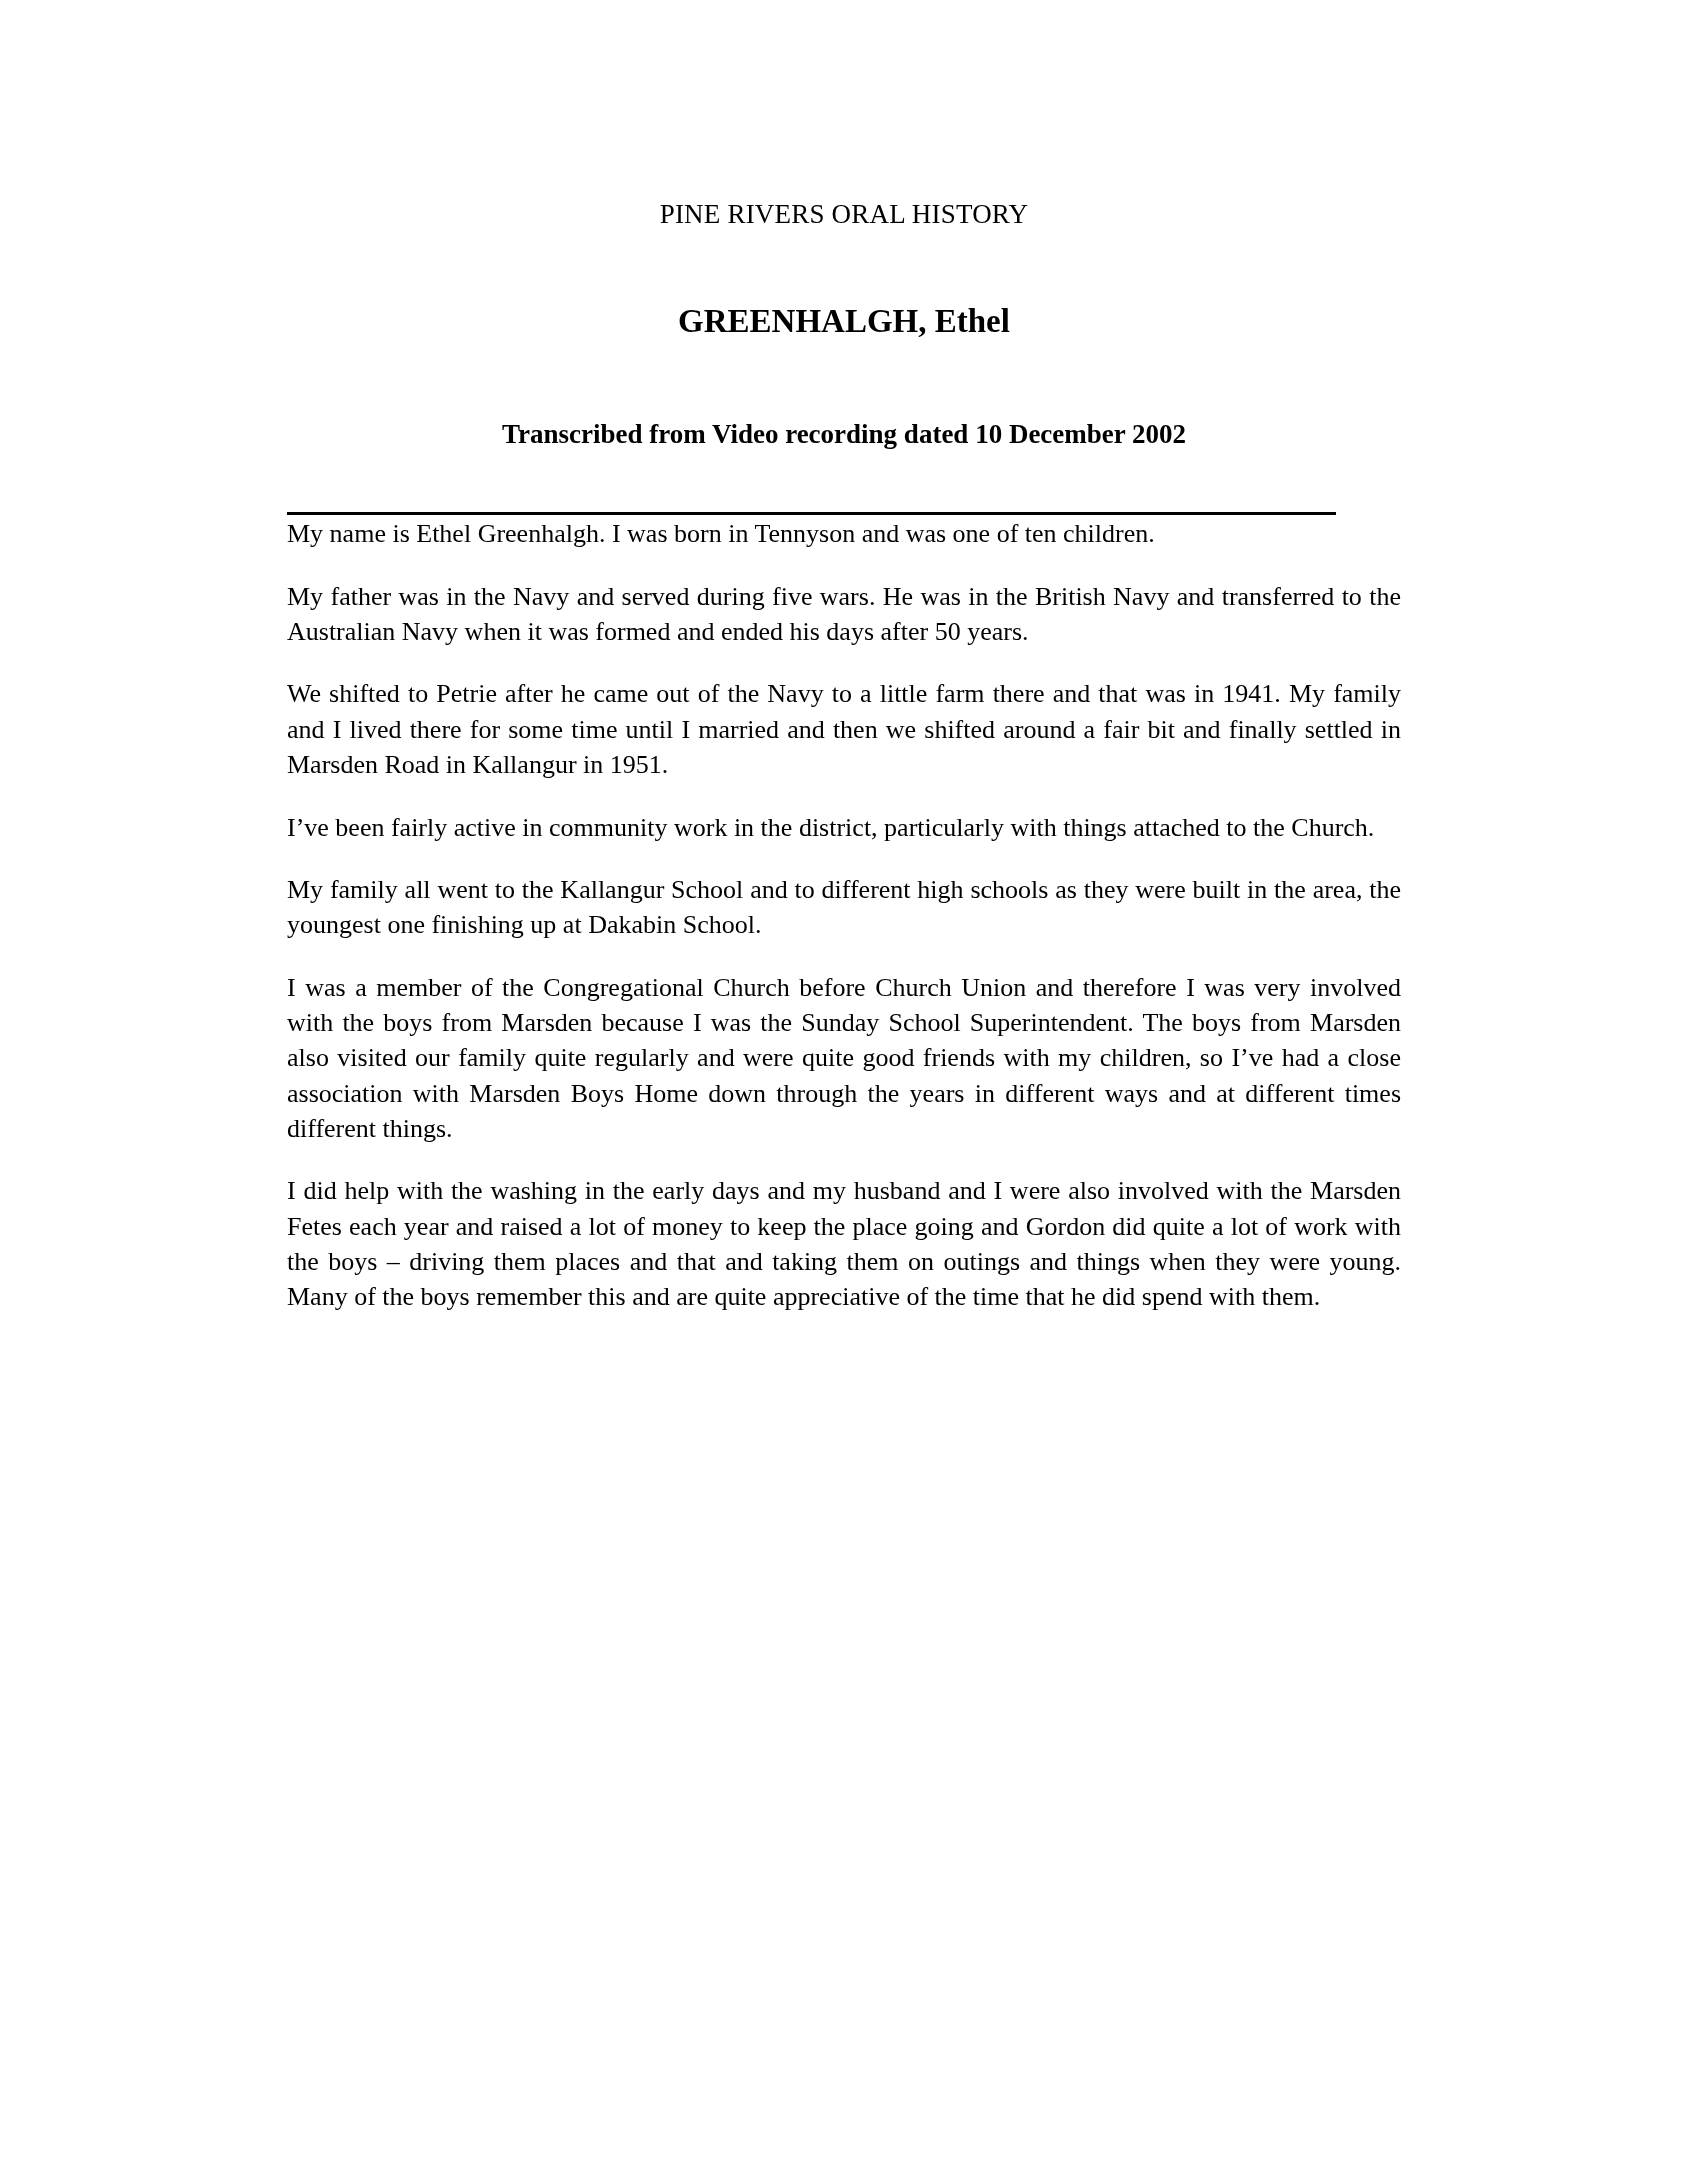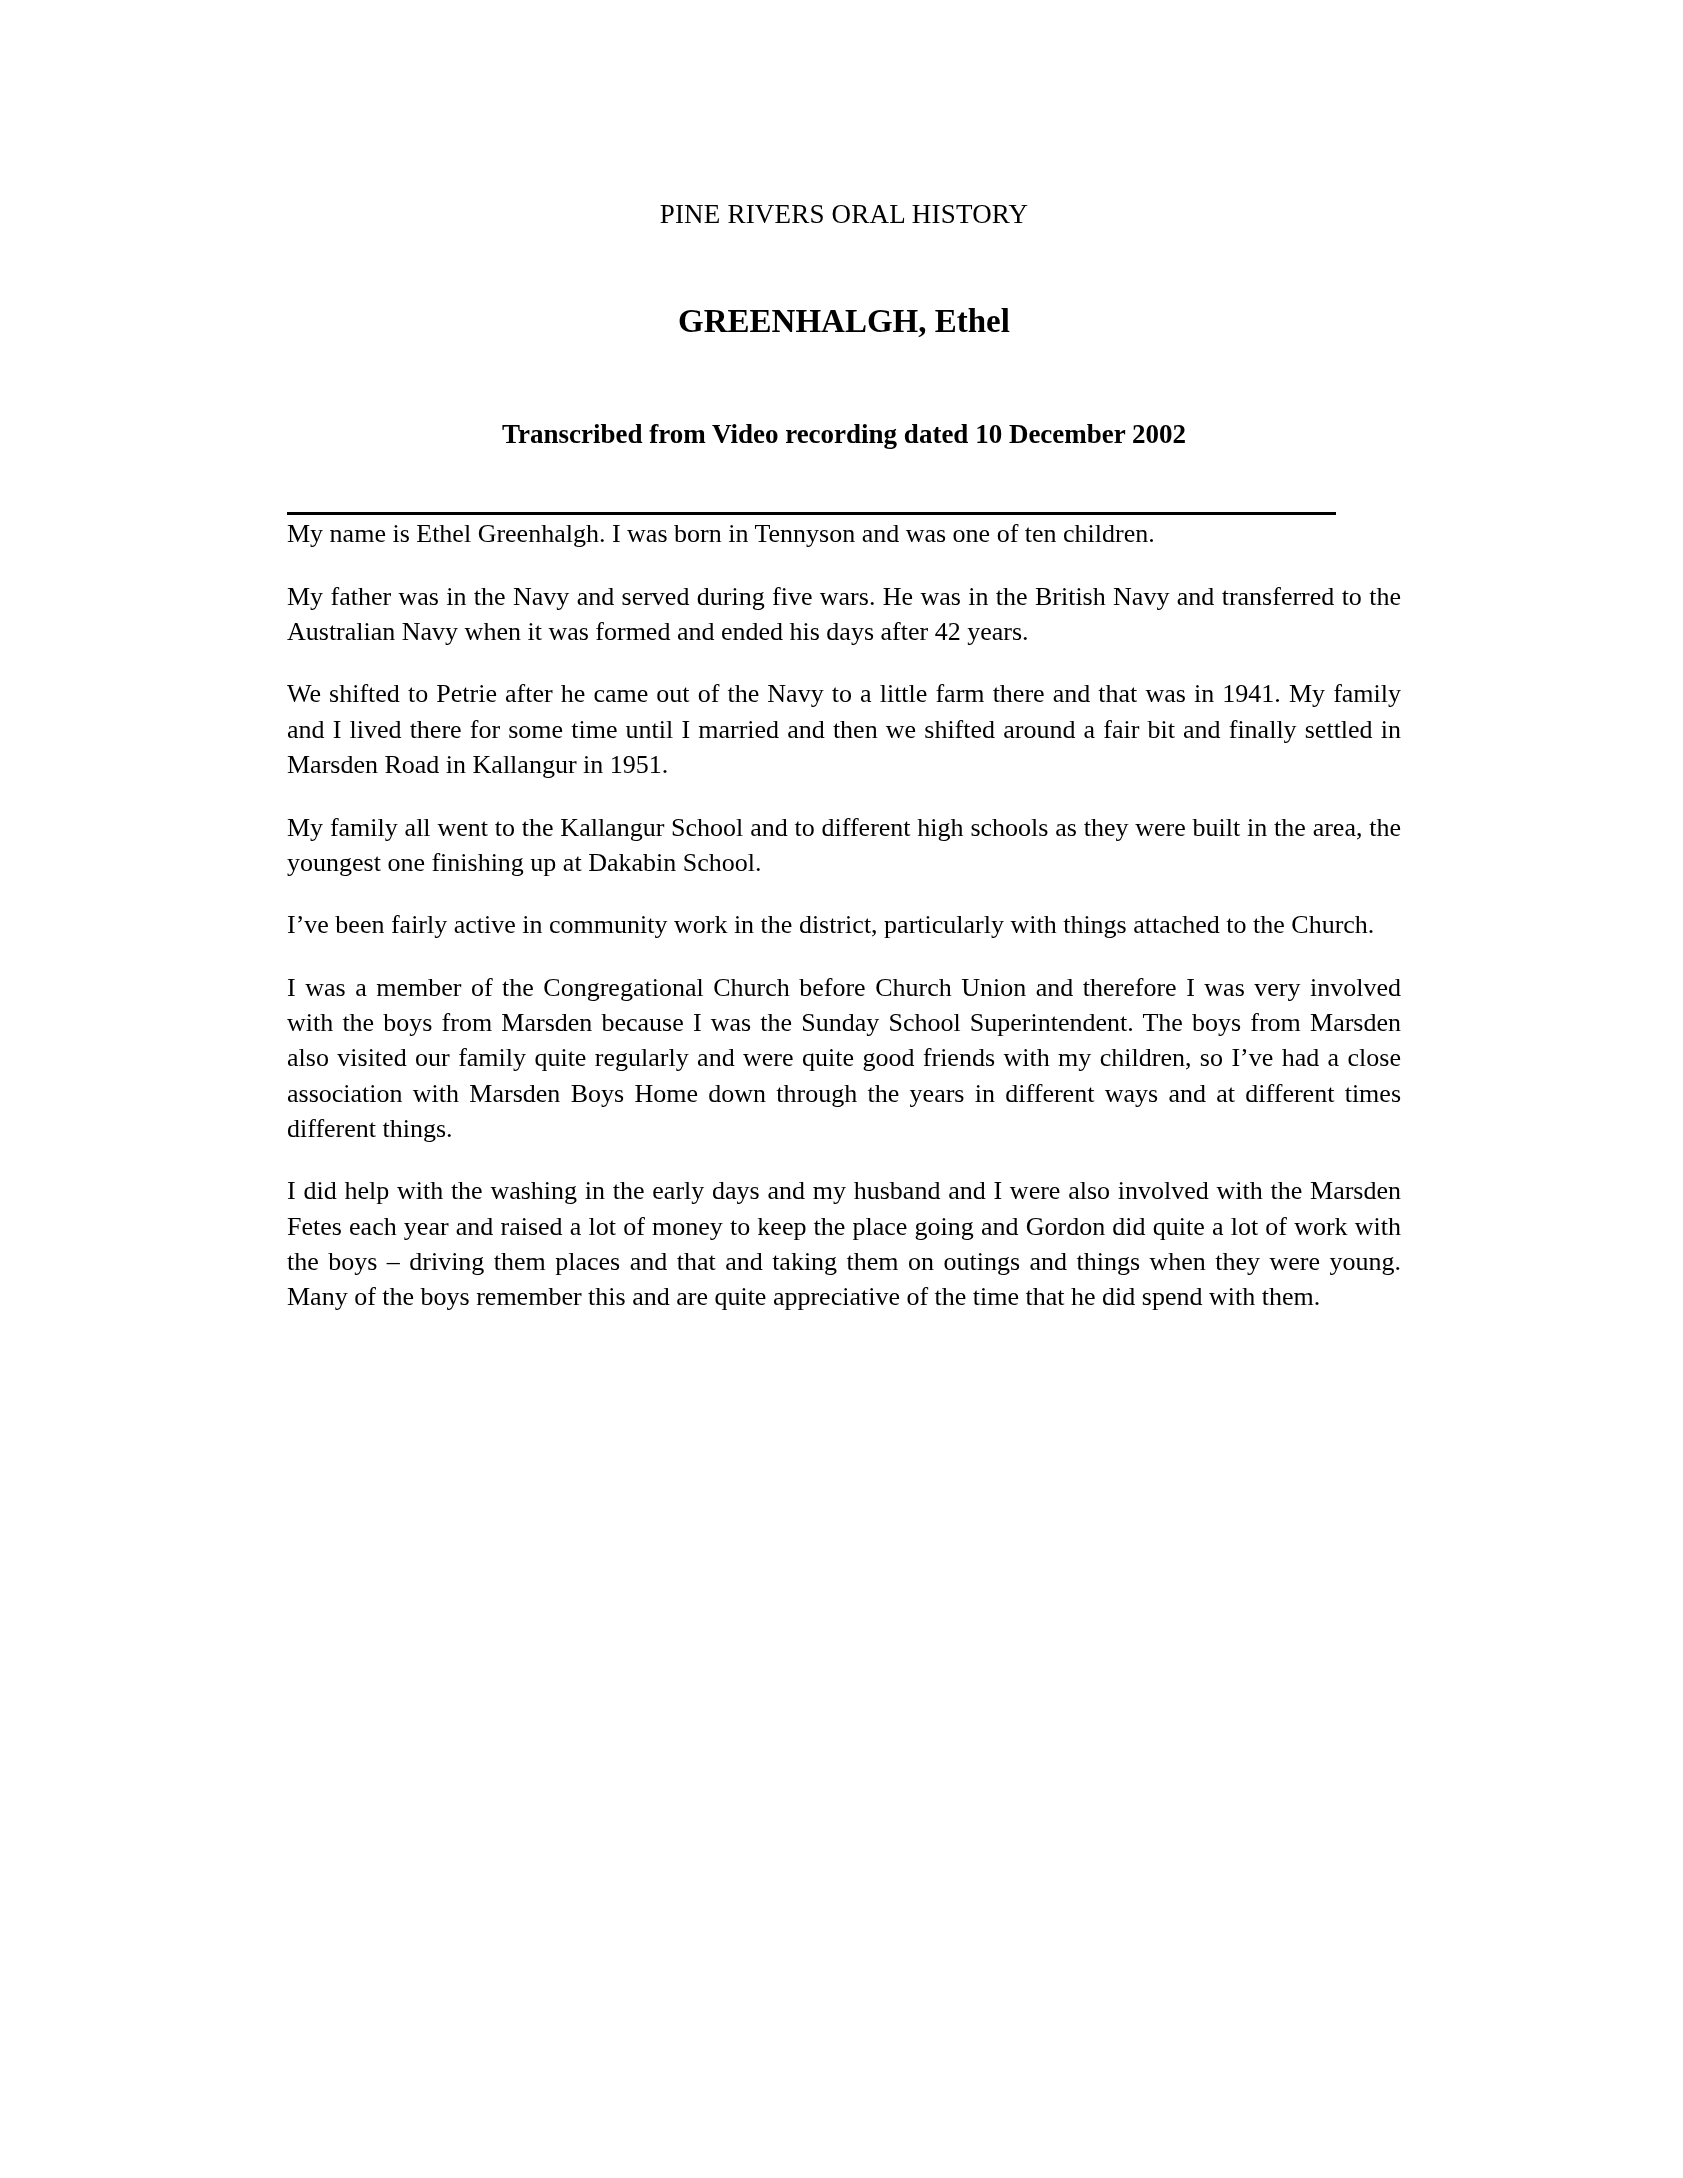--- a/index.html
+++ b/index.html
@@ -91,23 +91,23 @@
     <div class="doc-title">GREENHALGH, Ethel</div>
 
     <div class="doc-subtitle">Transcribed from Video recording dated 10 December 2002</div>
 
     <div class="rule-wrap">
       <div class="rule"></div>
     </div>
 
     <div class="body-block">
       <p class="para">My name is Ethel Greenhalgh.  I was born in Tennyson and was one of ten children.</p>
-      <p class="para">My father was in the Navy and served during five wars.  He was in the British Navy and transferred to the Australian Navy when it was formed and ended his days after 42 years.</p>
+      <p class="para">My father was in the Navy and served during five wars.  He was in the British Navy and transferred to the Australian Navy when it was formed and ended his days after 50 years.</p>
       <p class="para">We shifted to Petrie after he came out of the Navy to a little farm there and that was in 1941.  My family and I lived there for some time until I married and then we shifted around a fair bit and finally settled in Marsden Road in Kallangur in 1951.</p>
+      <p class="para">I’ve been fairly active in community work in the district, particularly with things attached to the Church.</p>
       <p class="para">My family all went to the Kallangur School and to different high schools as they were built in the area, the youngest one finishing up at Dakabin School.</p>
-      <p class="para">I’ve been fairly active in community work in the district, particularly with things attached to the Church.</p>
       <p class="para">I was a member of the Congregational Church before Church Union and therefore I was very involved with the boys from Marsden because I was the Sunday School Superintendent.  The boys from Marsden also visited our family quite regularly and were quite good friends with my children, so I’ve had a close association with Marsden Boys Home down through the years in different ways and at different times different things.</p>
       <p class="para">I did help with the washing in the early days and my husband and I were also involved with the Marsden Fetes each year and raised a lot of money to keep the place going and Gordon did quite a lot of work with the boys – driving them places and that and taking them on outings and things when they were young.  Many of the boys remember this and are quite appreciative of the time that he did spend with them.</p>
     </div>
 
   </div>
 </div>
 
 
 </body></html>

